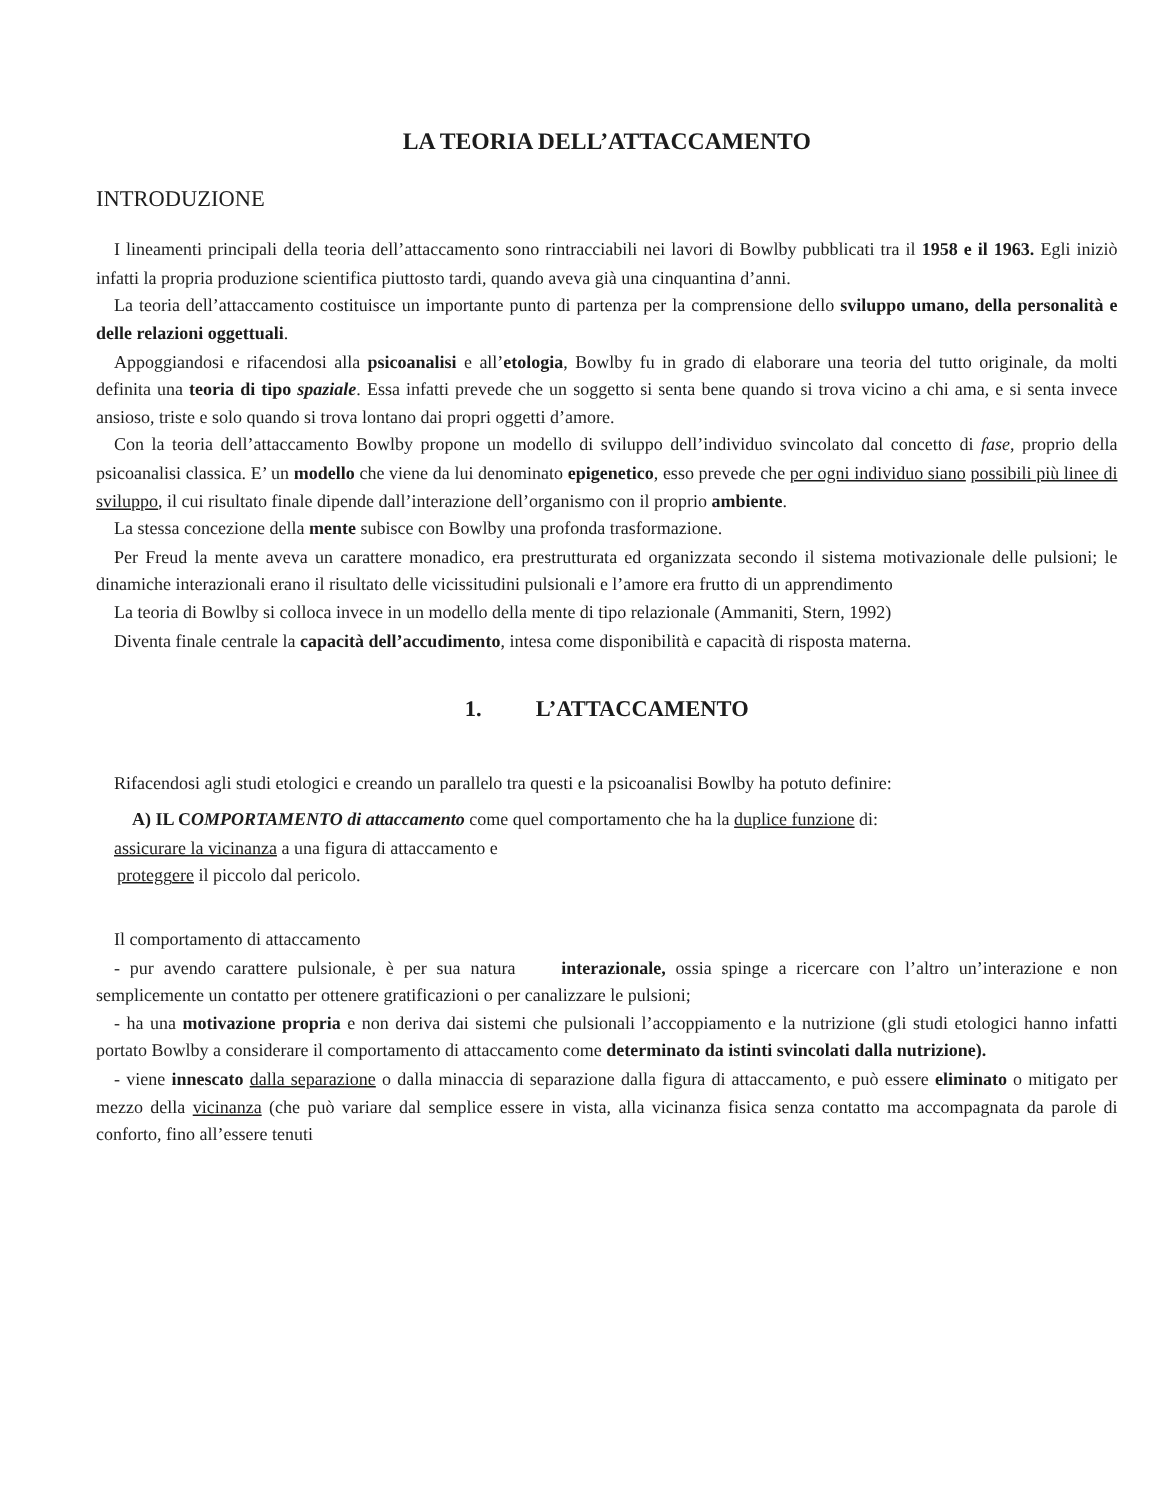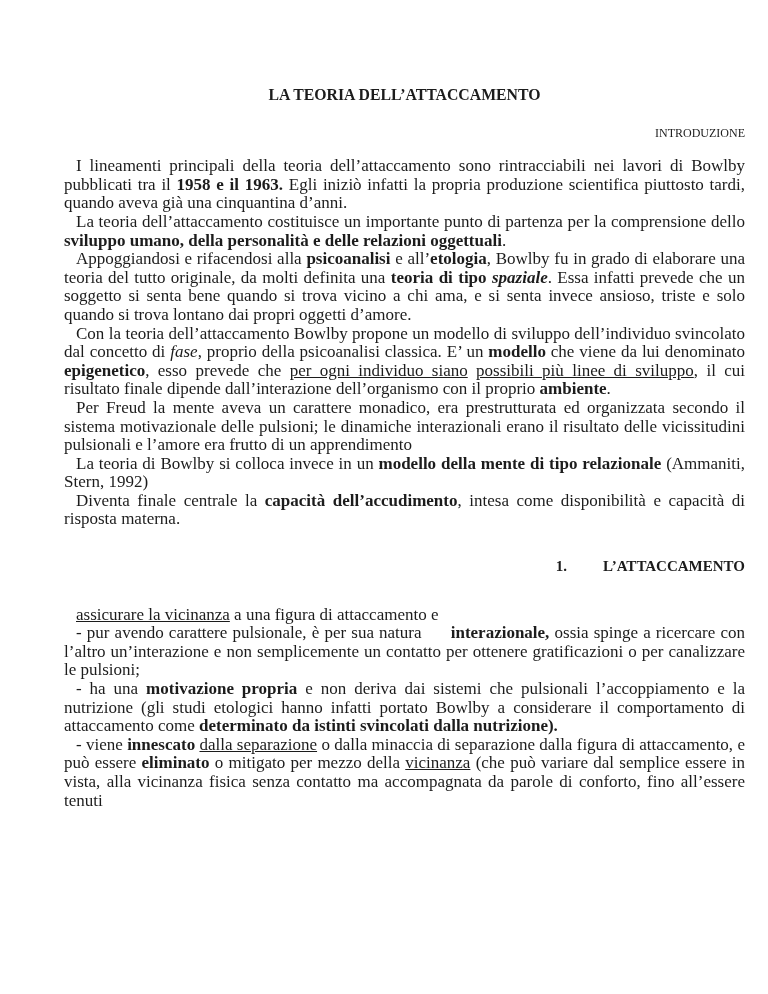--- a/index.html
+++ b/index.html
@@ -11,43 +11,43 @@
   .page {
     box-sizing: border-box;
     width: 768px; height: 994px;
     padding: 86px 23px 0 64px;
     background: #ffffff;
     color: #1c1c1c;
     overflow: hidden;
   }
   p {
     margin: 0;
-    font-size: 17px;
+    font-size: 12px;
     line-height: 18.6px;
     text-align: justify;
     text-indent: 12px;
     color: #1c1c1c;
   }
   .title {
     text-align: center;
     font-weight: bold;
     text-indent: 0;
     font-size: 15.8px;
     margin-bottom: 19px;
   }
   .subtitle {
-    text-align: right;
+    text-align: left;
     text-indent: 0;
-    font-size: 12px;
+    font-size: 15px;
     margin-bottom: 15px;
   }
   .heading {
     font-weight: bold;
     text-indent: 0;
-    text-align: right;
+    text-align: center;
     font-size: 15px;
     margin-top: 28px;
     margin-bottom: 30px;
   }
   .tab { display: inline-block; width: 36px; }
   .a-def {
     margin-left: 9px;
     text-indent: 15px;
     margin-top: 6px;
   }
@@ -63,25 +63,30 @@
 <body>
 
 <div class="page">
   <p class="title">LA TEORIA DELL’ATTACCAMENTO</p>
   <p class="subtitle">INTRODUZIONE</p>
 
   <p><span>I lineamenti principali della teoria dell’attaccamento sono rintracciabili nei lavori di Bowlby pubblicati tra il </span><span style="font-weight: bold;">1958 e il 1963.</span><span> Egli iniziò infatti la propria produzione scientifica piuttosto tardi, quando aveva già una cinquantina d’anni.</span></p>
   <p><span>La teoria dell’attaccamento costituisce un importante punto di partenza per la comprensione dello </span><span style="font-weight: bold;">sviluppo umano, della personalità e delle relazioni oggettuali</span><span>.</span></p>
   <p><span>Appoggiandosi e rifacendosi alla </span><span style="font-weight: bold;">psicoanalisi</span><span> e all’</span><span style="font-weight: bold;">etologia</span><span>, Bowlby fu in grado di elaborare una teoria del tutto originale, da molti definita una </span><span style="font-weight: bold;">teoria di tipo </span><span style="font-weight: bold; font-style: italic;">spaziale</span><span>. Essa infatti prevede che un soggetto si senta bene quando si trova vicino a chi ama, e si senta invece ansioso, triste e solo quando si trova lontano dai propri oggetti d’amore.</span></p>
   <p><span>Con la teoria dell’attaccamento Bowlby propone un modello di sviluppo dell’individuo svincolato dal concetto di </span><span style="font-style: italic;">fase</span><span>, proprio della psicoanalisi classica. E’ un </span><span style="font-weight: bold;">modello</span><span> che viene da lui denominato </span><span style="font-weight: bold;">epigenetico</span><span>, esso prevede che </span><span style="text-decoration: underline;">per ogni individuo siano</span><span> </span><span style="text-decoration: underline;">possibili più linee di sviluppo</span><span>, il cui risultato finale dipende dall’interazione dell’organismo con il proprio </span><span style="font-weight: bold;">ambiente</span><span>.</span></p>
+  <p><span>La stessa concezione della </span><span style="font-weight: bold;">mente</span><span> subisce con Bowlby una profonda trasformazione.</span></p>
   <p><span>Per Freud la mente aveva un carattere monadico, era prestrutturata ed organizzata secondo il sistema motivazionale delle pulsioni; le dinamiche interazionali erano il risultato delle vicissitudini pulsionali e l’amore era frutto di un apprendimento</span></p>
-  <p><span>La teoria di Bowlby si colloca invece in un </span><span style="font-weight: bold;">modello della mente di tipo relazionale</span><span> (Ammaniti, Stern, 1992)</span></p>
+  <p><span>La teoria di Bowlby si colloca invece in un </span><span style="font-weight: normal;">modello della mente di tipo relazionale</span><span> (Ammaniti, Stern, 1992)</span></p>
   <p><span>Diventa finale centrale la </span><span style="font-weight: bold;">capacità dell’accudimento</span><span>, intesa come disponibilità e capacità di risposta materna.</span></p>
 
   <p class="heading"><span style="font-weight: bold;">1.</span><span class="tab"></span><span style="font-weight: bold;">L’ATTACCAMENTO</span></p>
 
+  <p><span>Rifacendosi agli studi etologici e creando un parallelo tra questi e la psicoanalisi Bowlby ha potuto definire:</span></p>
 
+  <p class="a-def"><span style="font-weight: bold;">A) IL C</span><span style="font-weight: bold; font-style: italic;">OMPORTAMENTO di attaccamento</span><span> come quel comportamento che ha la </span><span style="text-decoration: underline;">duplice funzione</span><span> di:</span></p>
   <p class="a-line"><span style="text-decoration: underline;">assicurare la vicinanza</span><span> a una figura di attaccamento e</span></p>
+  <p class="a-line a-line2"><span style="text-decoration: underline;">proteggere</span><span> il piccolo dal pericolo.</span></p>
 
+  <p class="gap-before"><span>Il comportamento di attaccamento</span></p>
   <p><span>- pur avendo carattere pulsionale, è per sua natura </span><span style="font-weight: bold; margin-left: 24px;">interazionale,</span><span> ossia spinge a ricercare con l’altro un’interazione e non semplicemente un contatto per ottenere gratificazioni o per canalizzare le pulsioni;</span></p>
   <p><span>- ha una </span><span style="font-weight: bold;">motivazione propria</span><span> e non deriva dai sistemi che pulsionali l’accoppiamento e la nutrizione (gli studi etologici hanno infatti portato Bowlby a considerare il comportamento di attaccamento come </span><span style="font-weight: bold;">determinato da istinti svincolati dalla nutrizione).</span></p>
   <p><span>- viene </span><span style="font-weight: bold;">innescato</span><span> </span><span style="text-decoration: underline;">dalla separazione</span><span> o dalla minaccia di separazione dalla figura di attaccamento, e può essere </span><span style="font-weight: bold;">eliminato</span><span> o mitigato per mezzo della </span><span style="text-decoration: underline;">vicinanza</span><span> (che può variare dal semplice essere in vista, alla vicinanza fisica senza contatto ma accompagnata da parole di conforto, fino all’essere tenuti</span></p>
 </div>
 
 </body></html>

